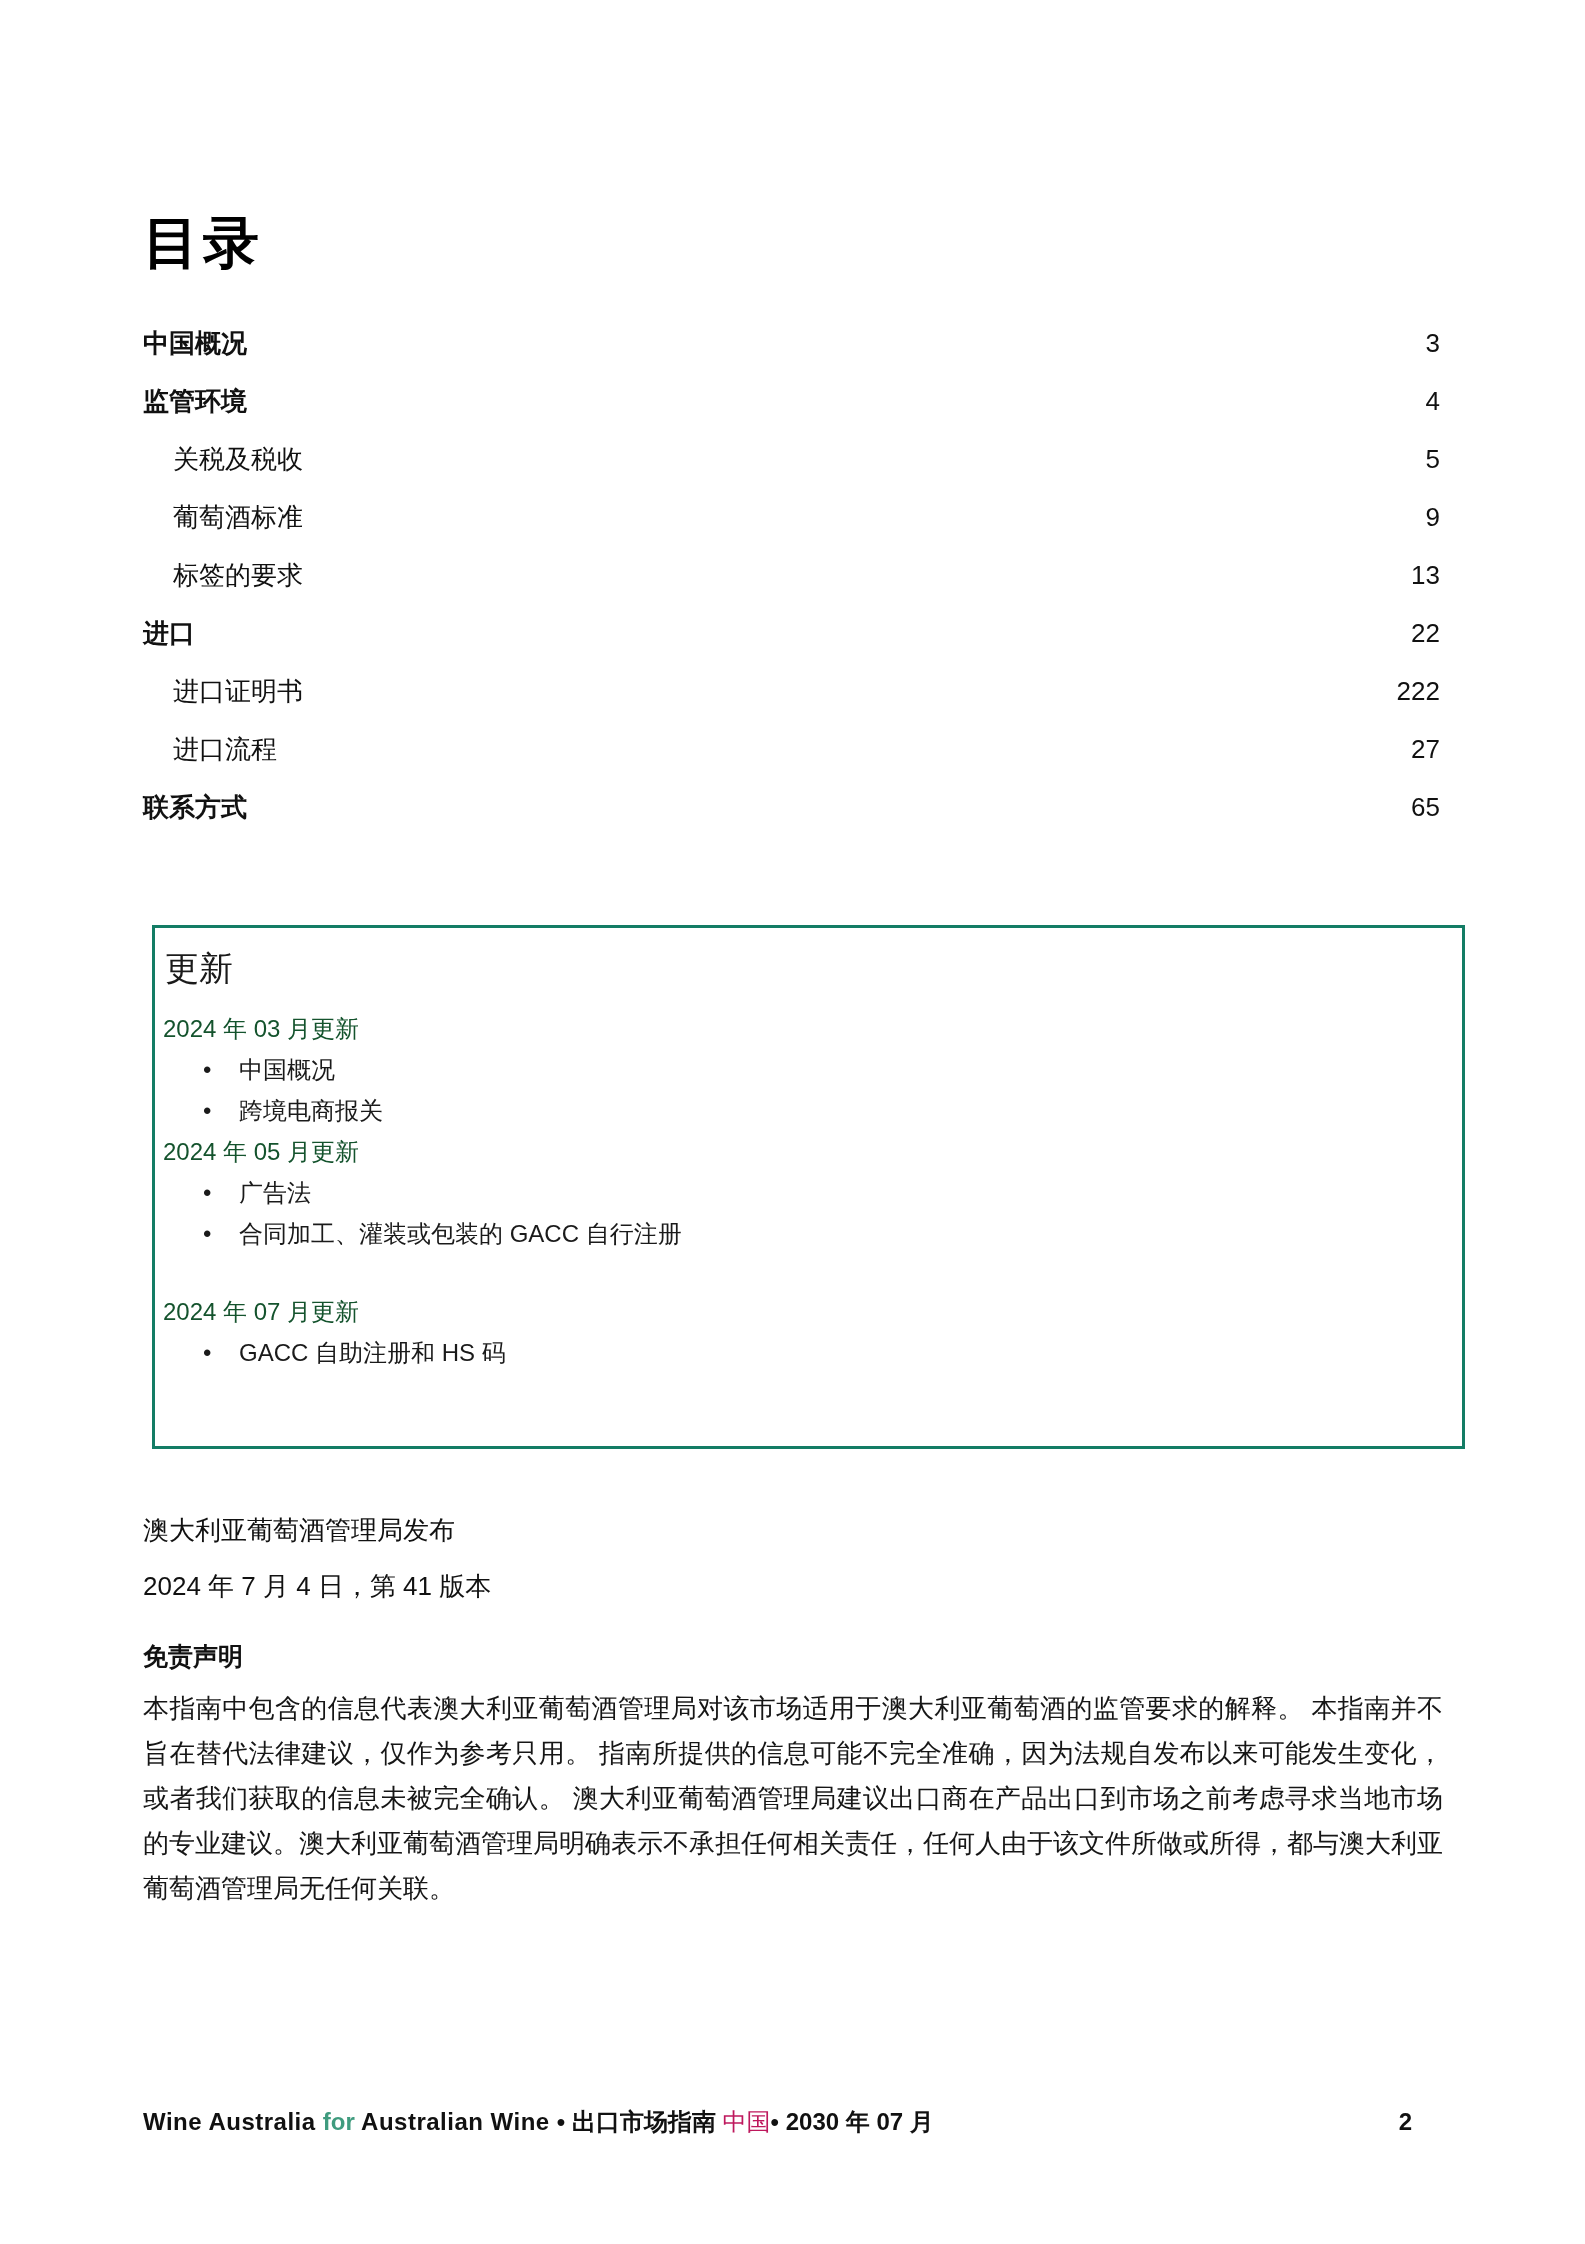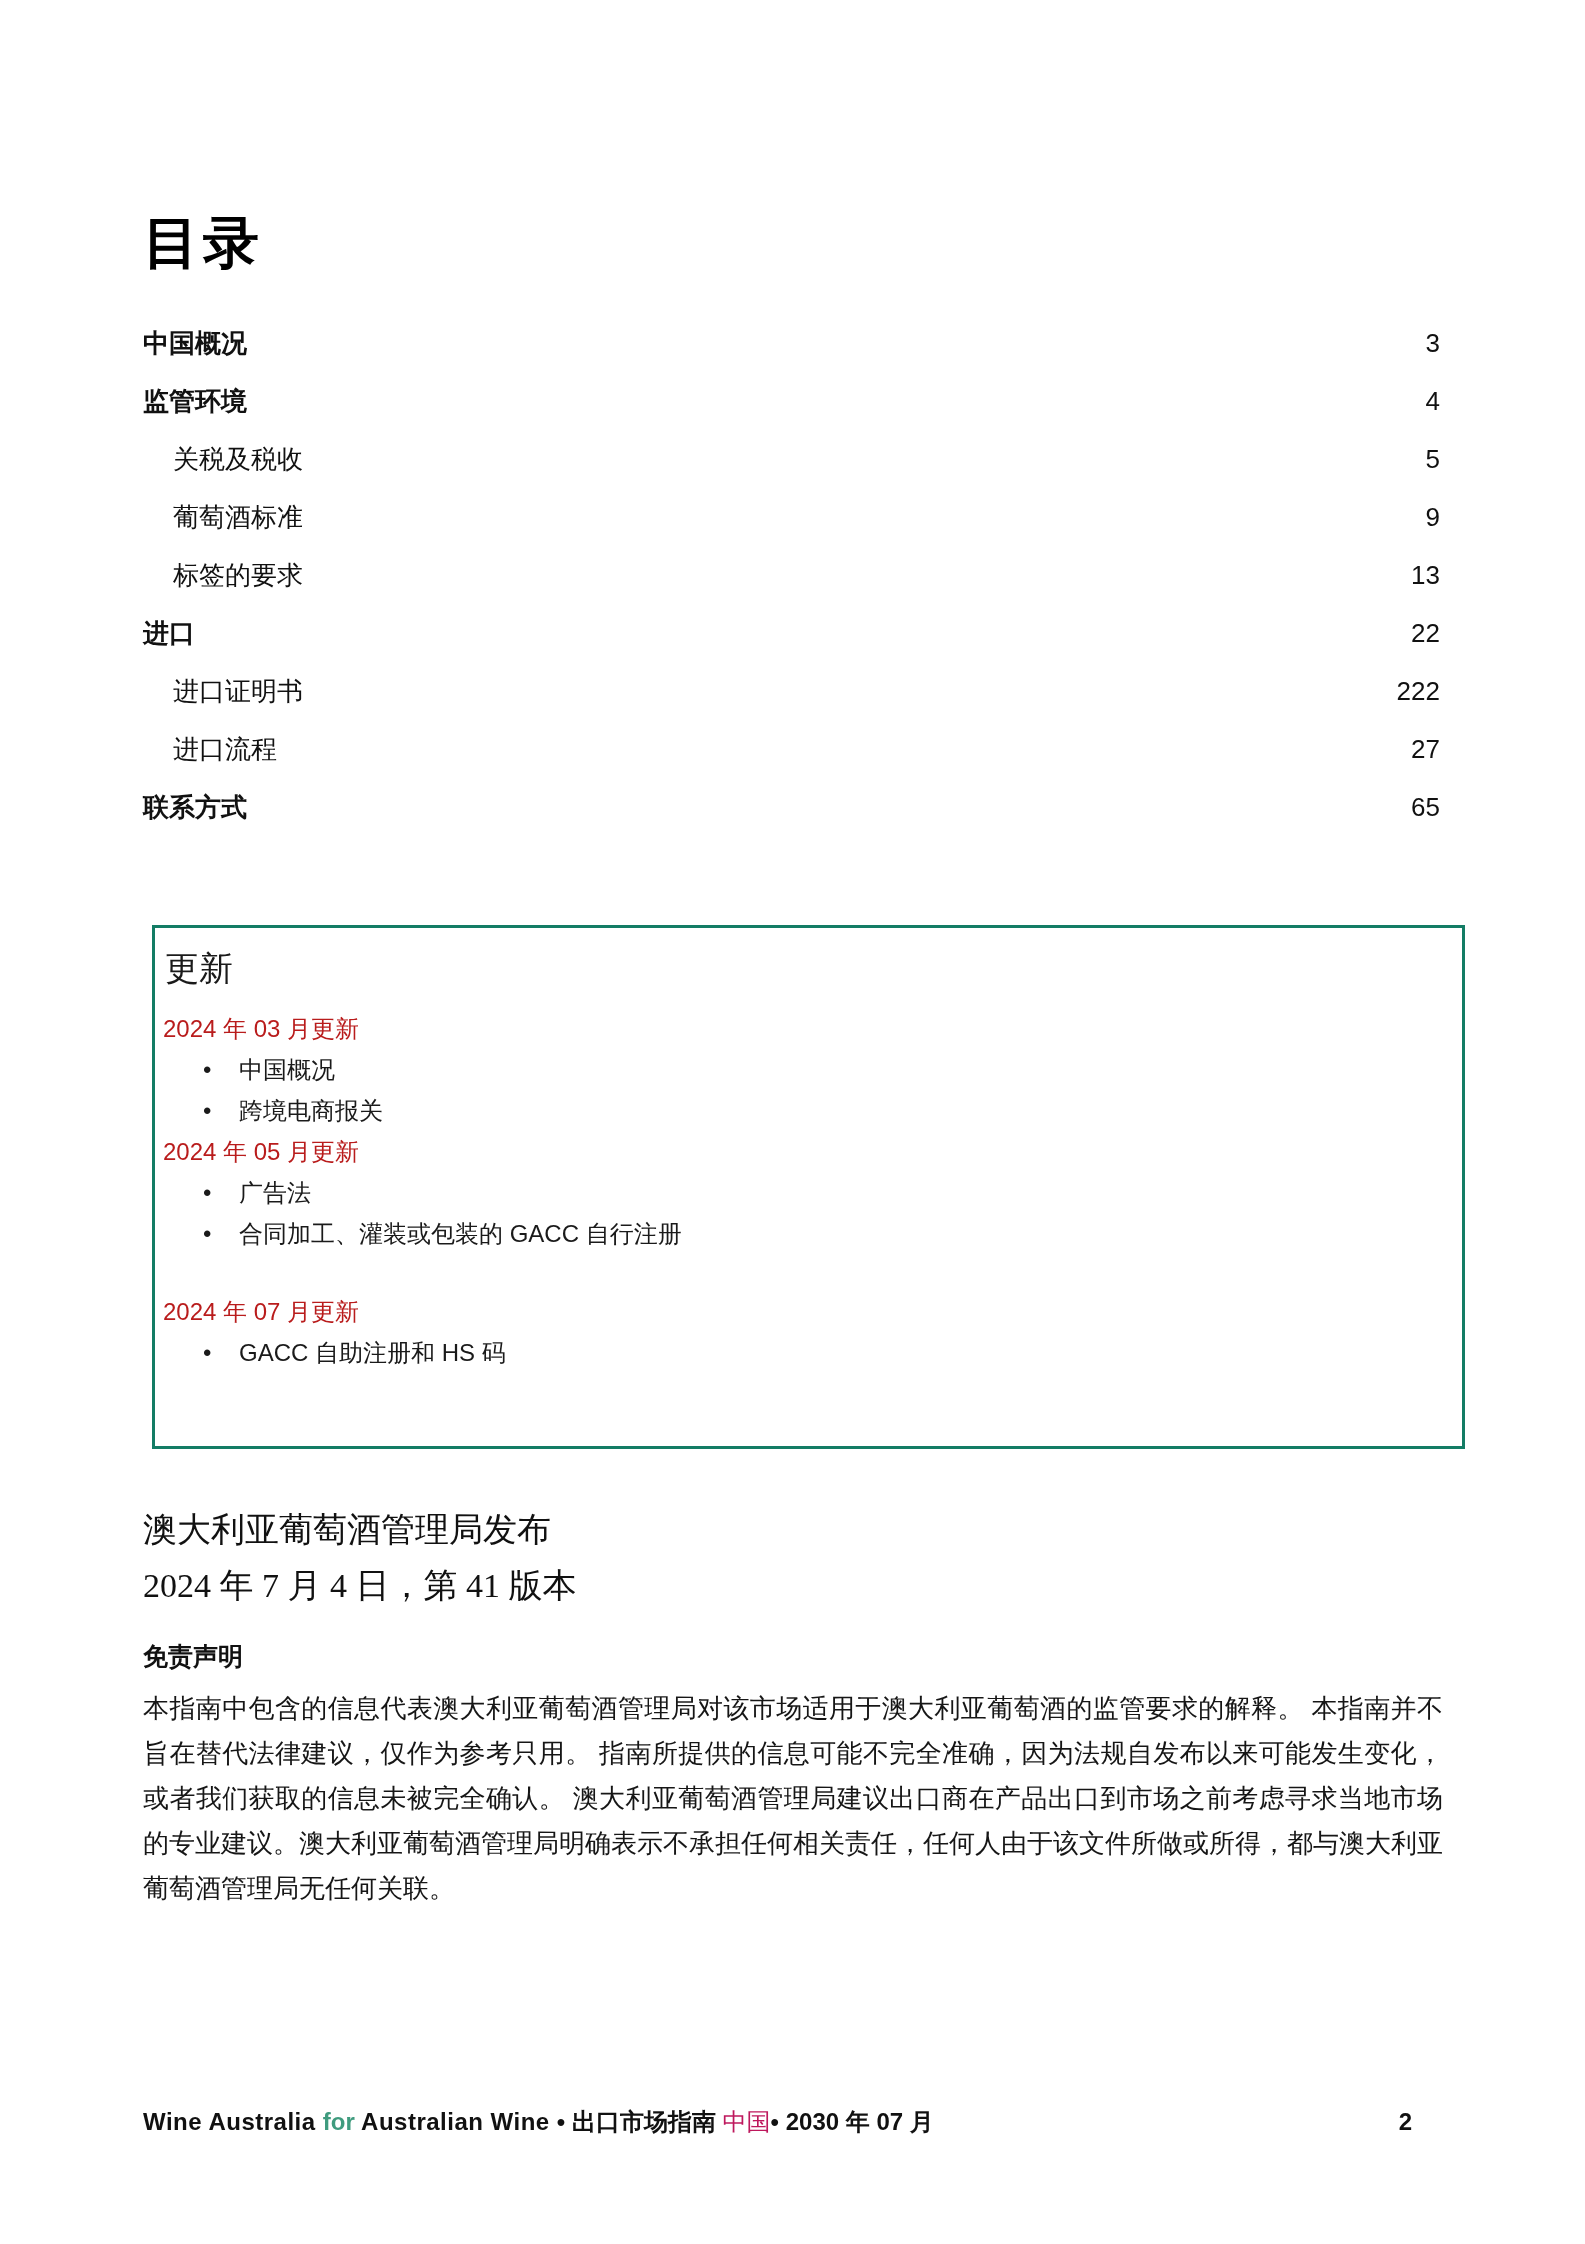--- a/index.html
+++ b/index.html
@@ -58,21 +58,21 @@
   .updates-heading {
     font-size: 34px;
     font-weight: 400;
     line-height: 44px;
     margin: 2px 0 18px 2px;
     color: #1a1a1a;
   }
   .update-date {
     font-size: 24px;
     line-height: 41px;
-    color: #b91c1c;
+    color: #14532d;
   }
   .update-item {
     position: relative;
     font-size: 24px;
     line-height: 41px;
     padding-left: 76px;
     color: #1a1a1a;
   }
   .update-item::before {
     content: "•";
@@ -84,23 +84,22 @@
   .group-gap { margin-top: 37px; }
 
   
   .publication {
     position: absolute;
     left: 143px;
     top: 1510px;
     width: 1300px;
   }
   .pub-line {
-    font-size: 34px;
+    font-size: 26px;
     line-height: 40px;
-    font-family: Liberation Serif, serif;
   }
   .pub-version { margin-top: 16px; }
   .disclaimer-heading {
     margin-top: 30px;
     font-size: 25px;
     font-weight: 700;
     line-height: 40px;
   }
   .disclaimer-body {
     margin-top: 10px;

